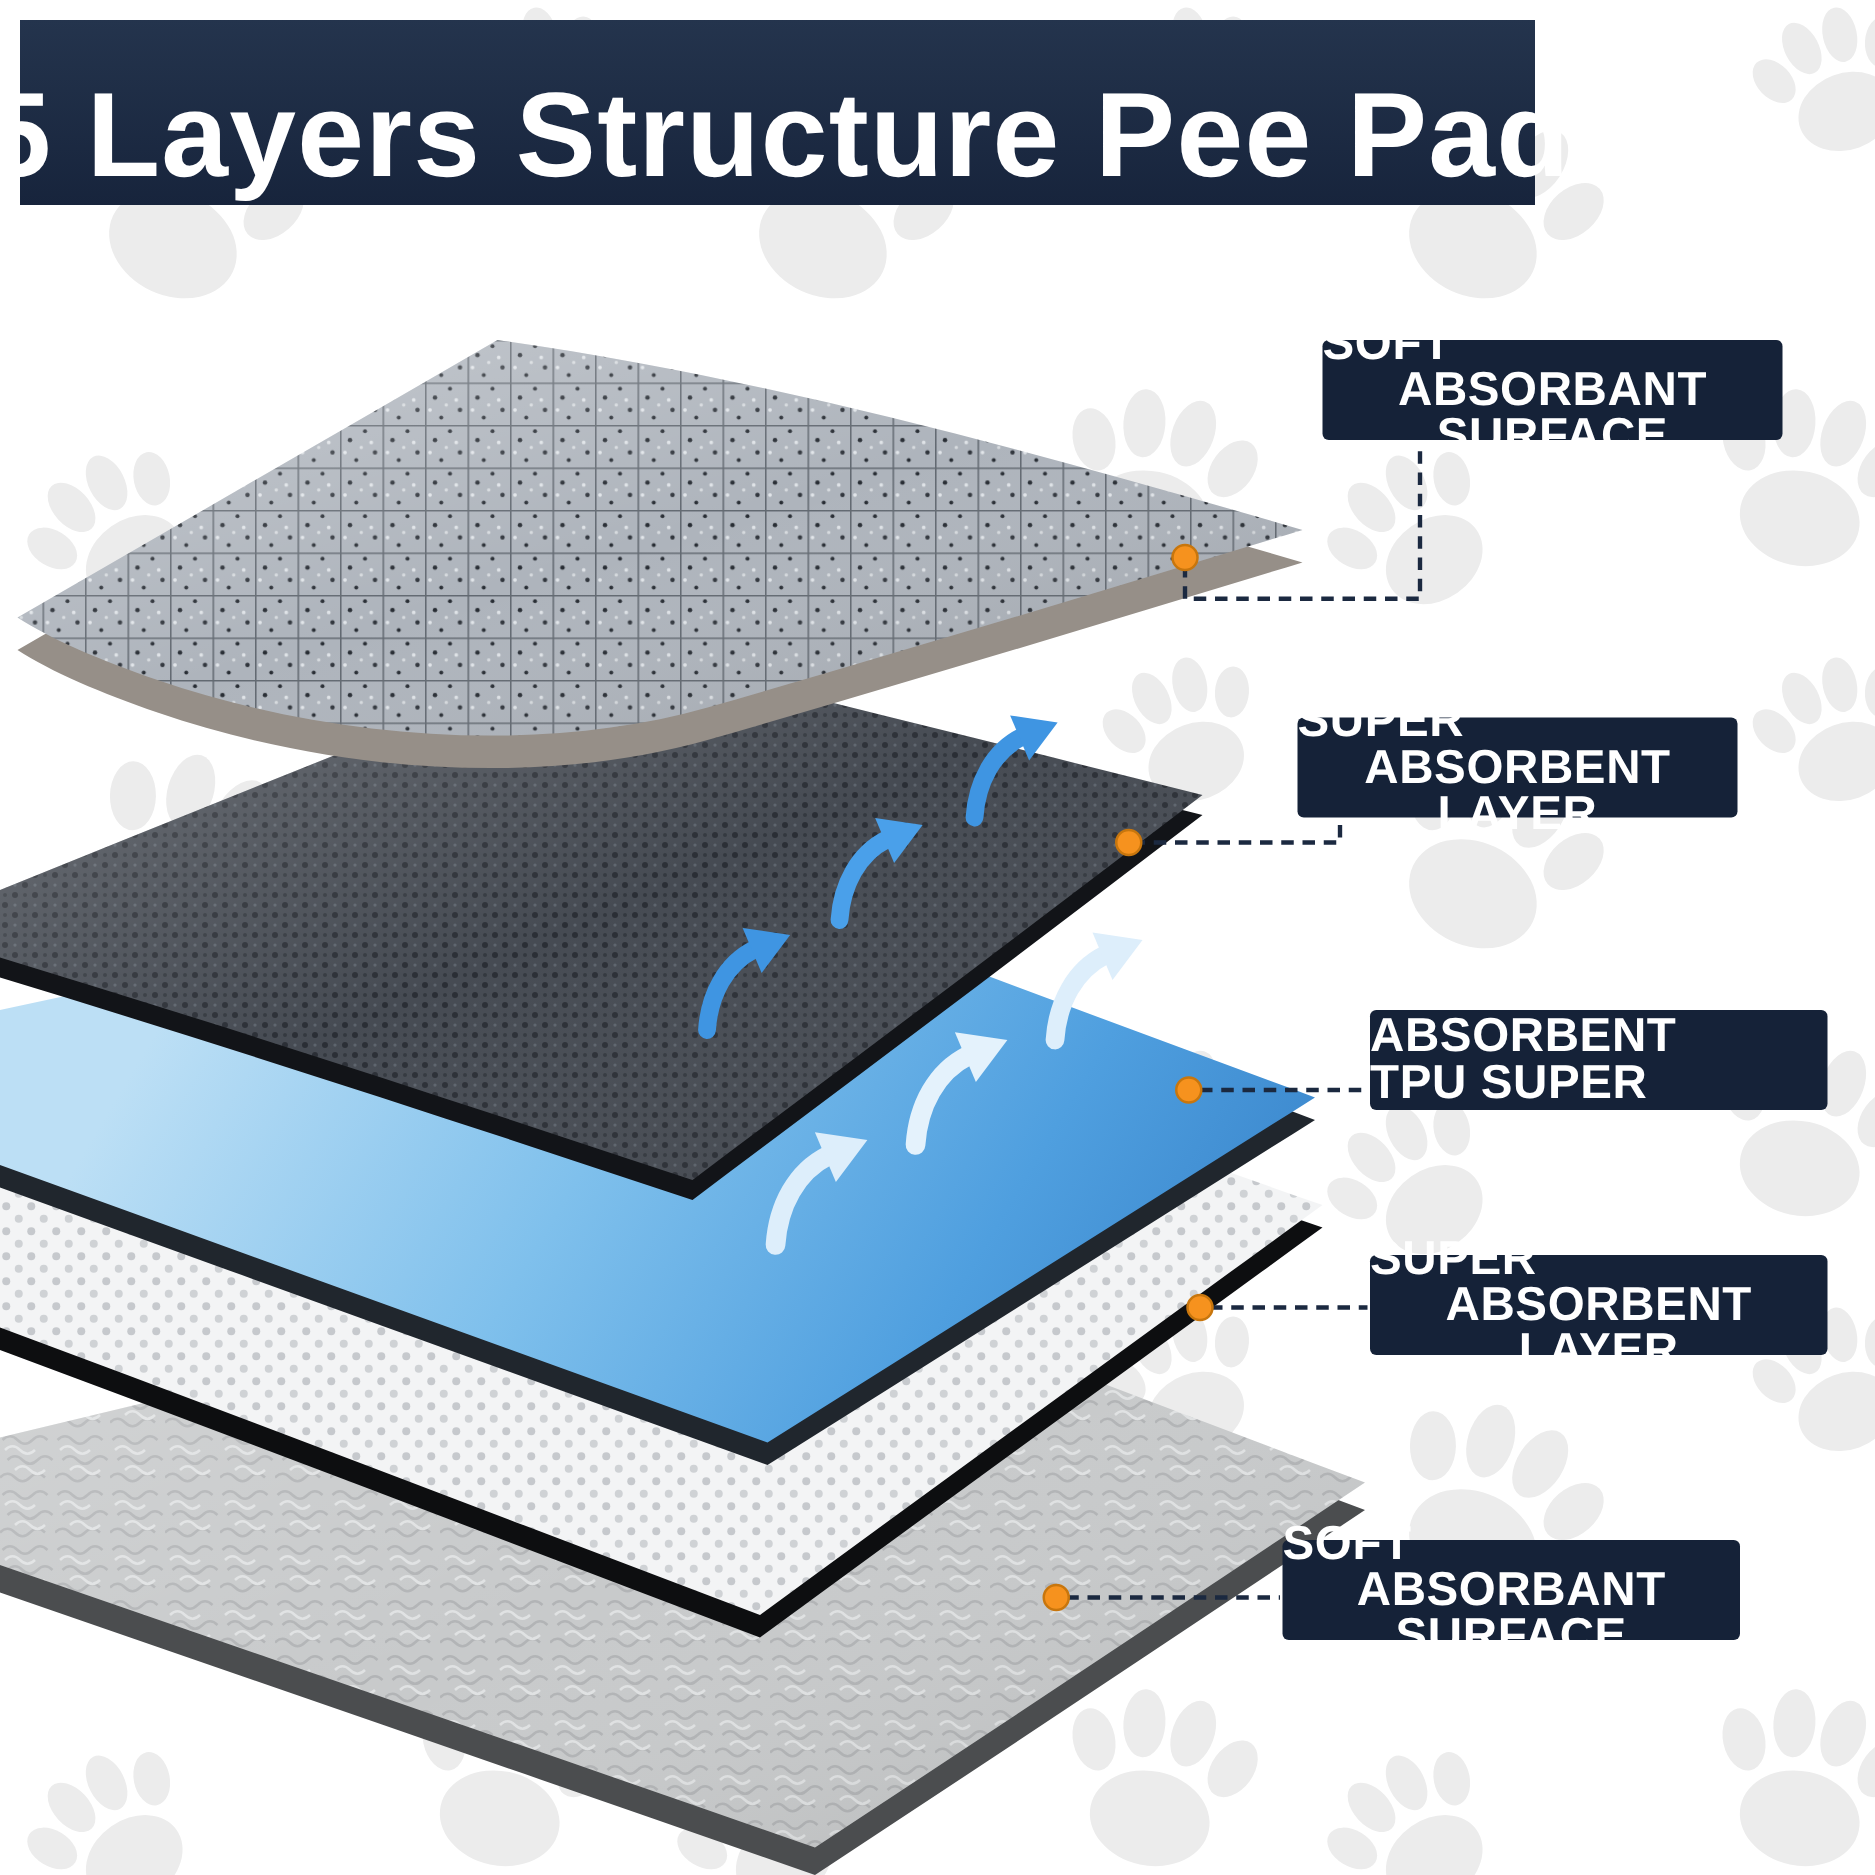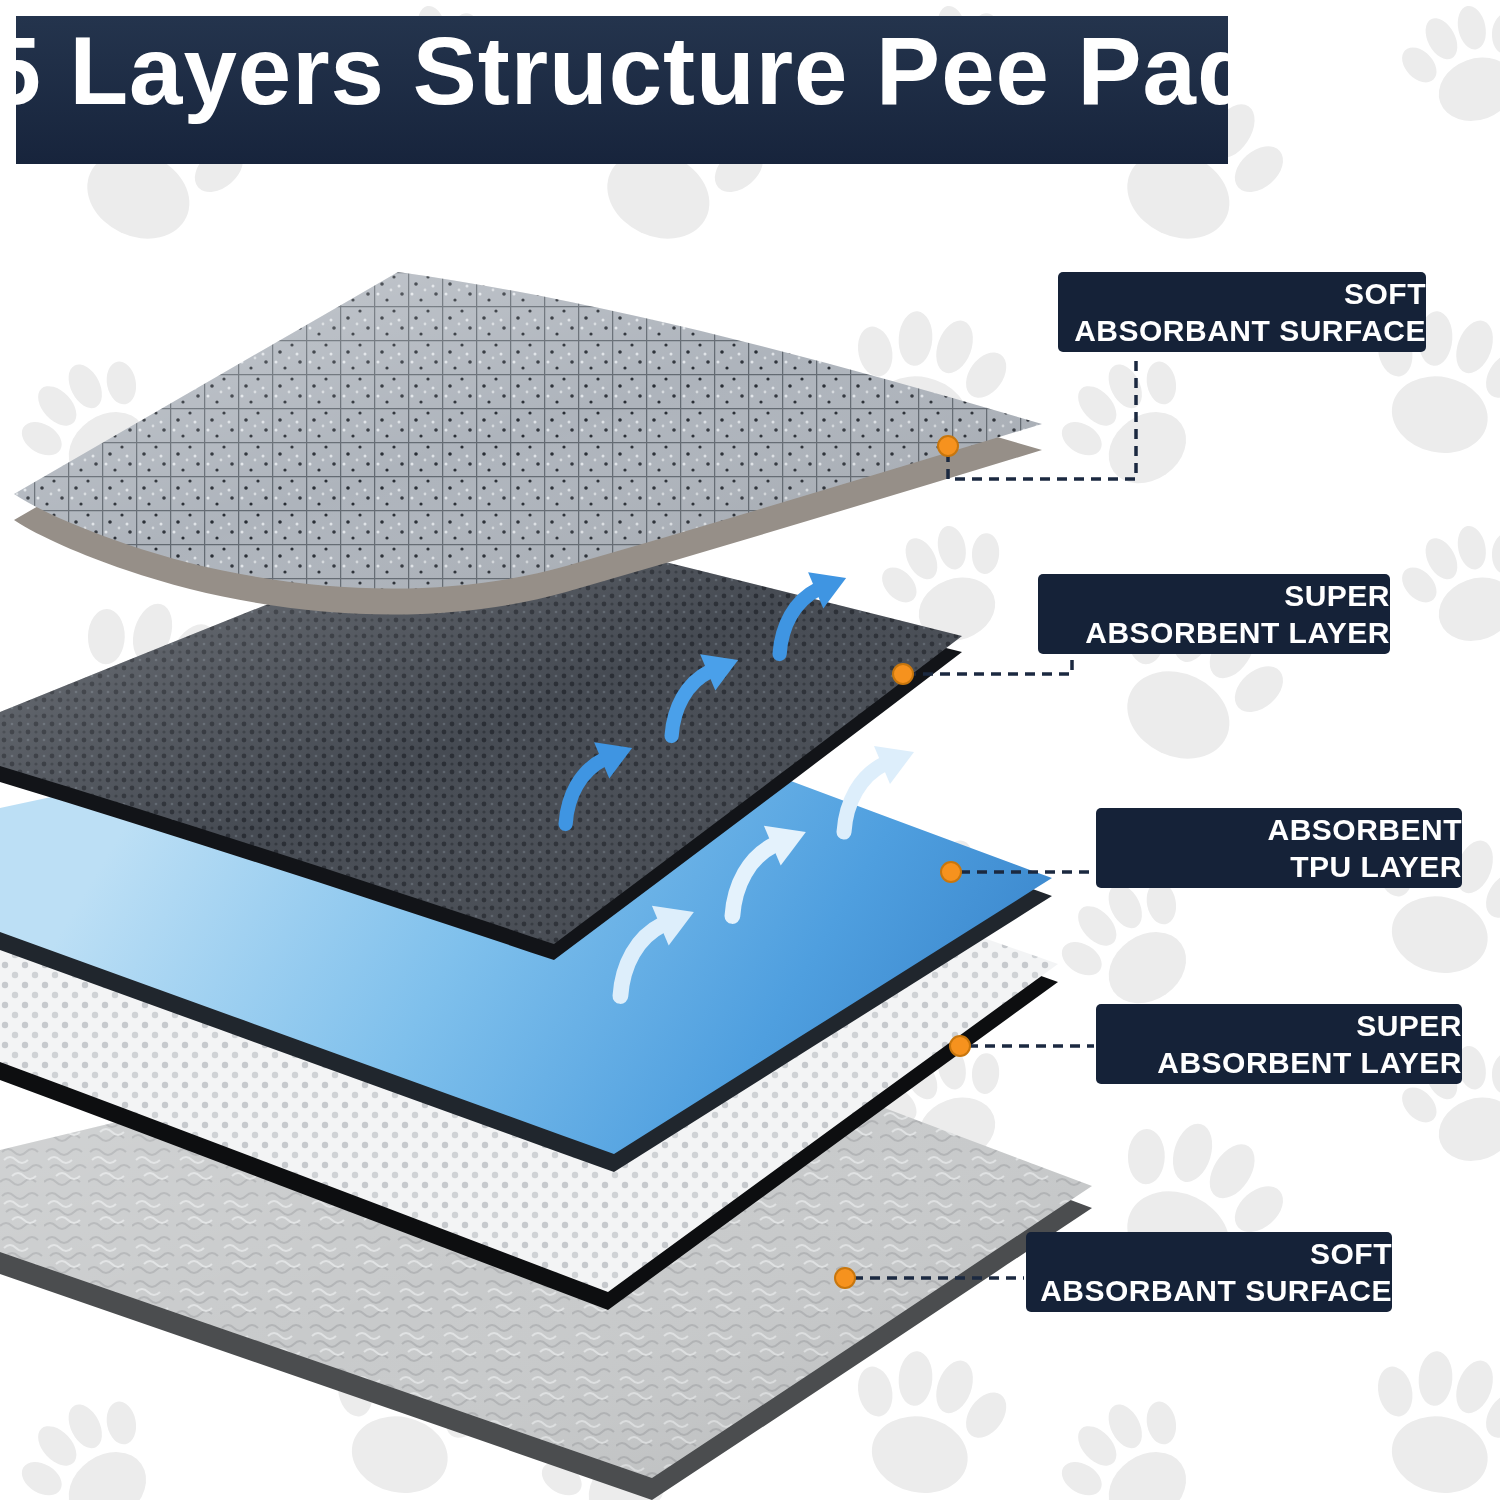--- a/index.html
+++ b/index.html
@@ -6,30 +6,30 @@
   body{
     width:1500px;height:1500px;overflow:hidden;background:#ffffff;
     font-family:"Liberation Sans", sans-serif;
     position:relative;
   }
   .stage{position:absolute;inset:0;width:1500px;height:1500px;}
   svg.diagram{position:absolute;left:0;top:0;z-index:1;}
   .banner{
     position:absolute;left:16px;top:16px;width:1212px;height:148px;
     background:linear-gradient(#24344d,#17243c);
-    display:flex;align-items:flex-start;justify-content:center;z-index:3;
+    display:flex;align-items:flex-end;justify-content:center;z-index:3;
   }
   .banner h1{
     margin:0;color:#ffffff;font-size:96px;font-weight:800;letter-spacing:1px;
     white-space:nowrap;
   }
   .label{
     position:absolute;background:#152238;color:#ffffff;z-index:3;
-    display:flex;flex-direction:column;align-items:flex-end;justify-content:center;
-    font-weight:bold;font-size:30px;line-height:37px;letter-spacing:.5px;
+    display:flex;flex-direction:column;align-items:flex-start;justify-content:center;
+    font-weight:bold;font-size:38px;line-height:37px;letter-spacing:.5px;
     border-radius:5px;text-align:center;
   }
   #lbl1{left:1058px;top:272px;width:368px;height:80px;}
   #lbl2{left:1038px;top:574px;width:352px;height:80px;}
   #lbl3{left:1096px;top:808px;width:366px;height:80px;}
   #lbl4{left:1096px;top:1004px;width:366px;height:80px;}
   #lbl5{left:1026px;top:1232px;width:366px;height:80px;}
 </style>
 </head>
 <body>
@@ -176,21 +176,21 @@
   <div class="label" id="lbl1">
     <span>SOFT</span>
     <span>ABSORBANT SURFACE</span>
   </div>
   <div class="label" id="lbl2">
     <span>SUPER</span>
     <span>ABSORBENT LAYER</span>
   </div>
   <div class="label" id="lbl3">
     <span>ABSORBENT</span>
-    <span>TPU LAYER</span>
+    <span>TPU SUPER</span>
   </div>
   <div class="label" id="lbl4">
     <span>SUPER</span>
     <span>ABSORBENT LAYER</span>
   </div>
   <div class="label" id="lbl5">
     <span>SOFT</span>
     <span>ABSORBANT SURFACE</span>
   </div>
 

